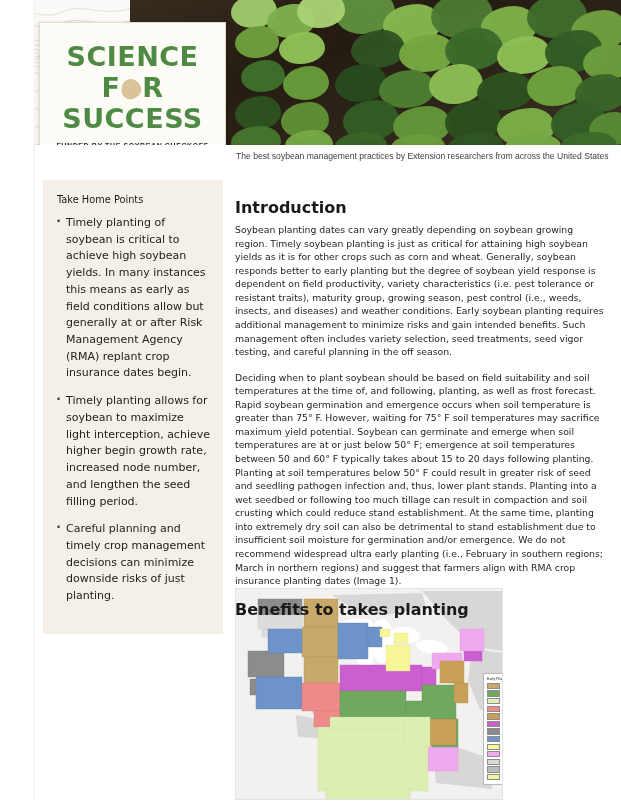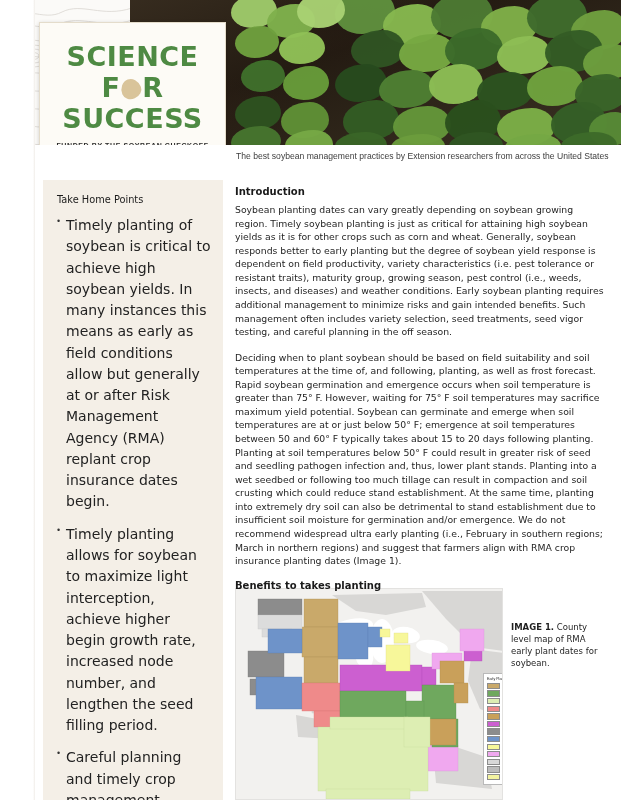--- a/index.html
+++ b/index.html
@@ -161,39 +161,39 @@
     padding-left: 2px;
   }
   .sb-bullet {
     width: 9px;
     flex: 0 0 9px;
     font-size: 9px;
     color: #333;
     line-height: 1.5;
   }
   .sb-text {
-    font-size: 14px;
+    font-size: 11px;
     color: #222222;
     line-height: 1.52;
     font-family: "DejaVu Sans", sans-serif;
   }
 
   
   #main {
     position: absolute;
     left: 200px;
     top: 186px;
     width: 372px;
     z-index: 2;
   }
   .h2 {
-    font-size: 10px;
+    font-size: 16px;
     font-weight: bold;
     color: #1a1a1a;
-    margin: 0 0 6px 0;
+    margin: 12px 0 6px 0;
     font-family: "DejaVu Sans", sans-serif;
   }
   .body-p {
     font-size: 9.3px;
     color: #1f1f1f;
     line-height: 1.46;
     text-align: left;
     margin: 0 0 12px 0;
     font-family: "DejaVu Sans", sans-serif;
   }
@@ -521,18 +521,15 @@
           <span class="legend-swatch" style="background:#bcbcbc"></span>
 
         </div>
         <div class="legend-row">
           <span class="legend-swatch" style="background:#f3f3a0"></span>
 
         </div>
       </div>
     </div>
 
-    <div id="fig-caption">
-      <b>IMAGE 1.</b><span> County level map of RMA early plant dates for soybean.</span>
-    </div>
   </div>
 
 </div>
 
 </body></html>

